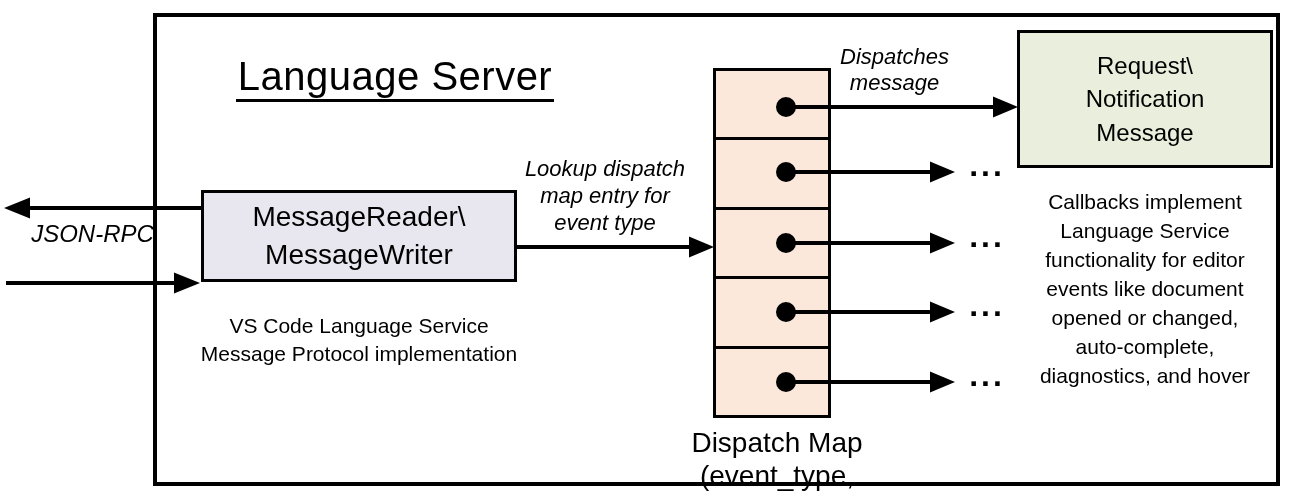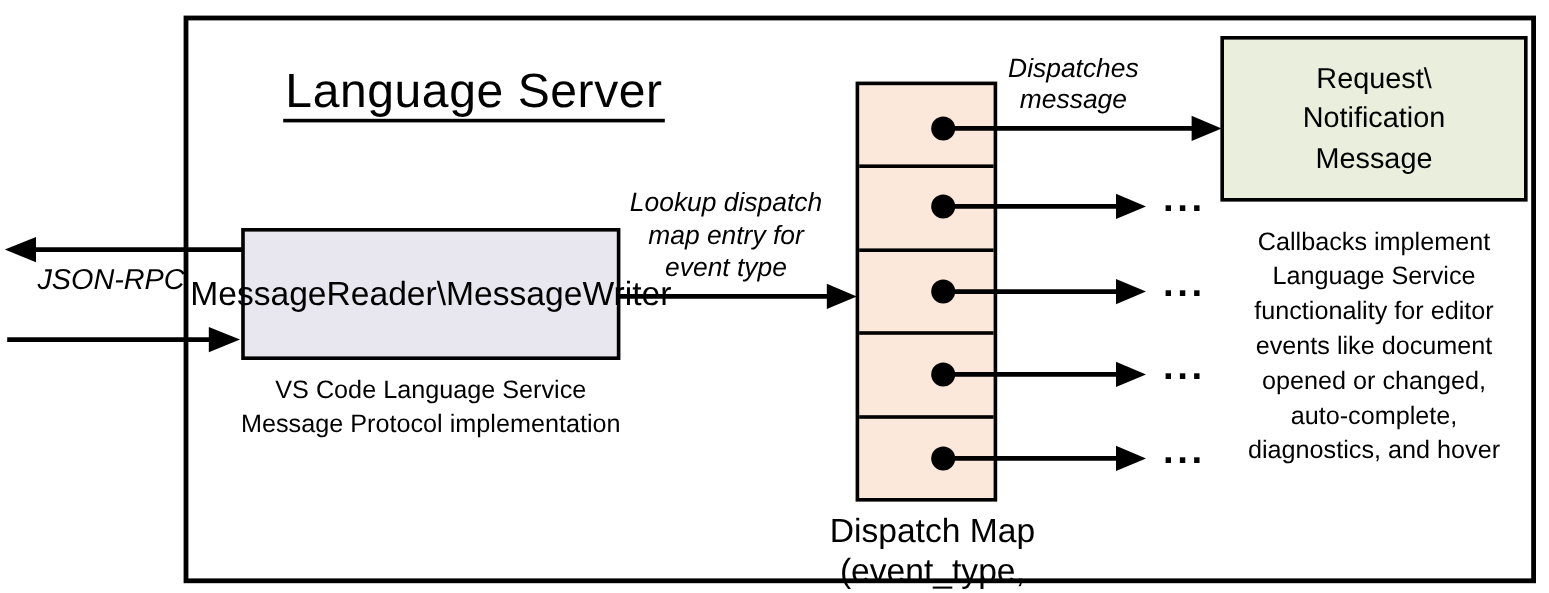--- a/index.html
+++ b/index.html
@@ -24,23 +24,23 @@
   #title-wrap {
     left: 215px; top: 54px; width: 360px; text-align: center; z-index: 4;
   }
   #title-wrap .title-text {
     display: inline-block;
     font-size: 40px; line-height: 1.1; letter-spacing: 0.5px;
     border-bottom: 3px solid #000; padding: 0 2px 1px 2px;
   }
   
   #mr-box {
-    left: 201px; top: 190px; width: 316px; height: 110px;
+    left: 201px; top: 190px; width: 316px; height: 92px;
     border: 3px solid #000; z-index: 1;
-    display: flex; align-items: center; justify-content: center;
+    display: flex; flex-direction: column; align-items: center; justify-content: center;
     font-size: 28px; line-height: 1.35; text-align: left;
   }
   #mr-caption {
     left: 159px; top: 312px; width: 400px; text-align: center;
     font-size: 21px; line-height: 1.32; z-index: 4;
   }
   
   #stdio-label {
     left: 20px; top: 219px; width: 145px; text-align: center;
     font-style: italic; font-size: 24px; line-height: 1.25; z-index: 4;

